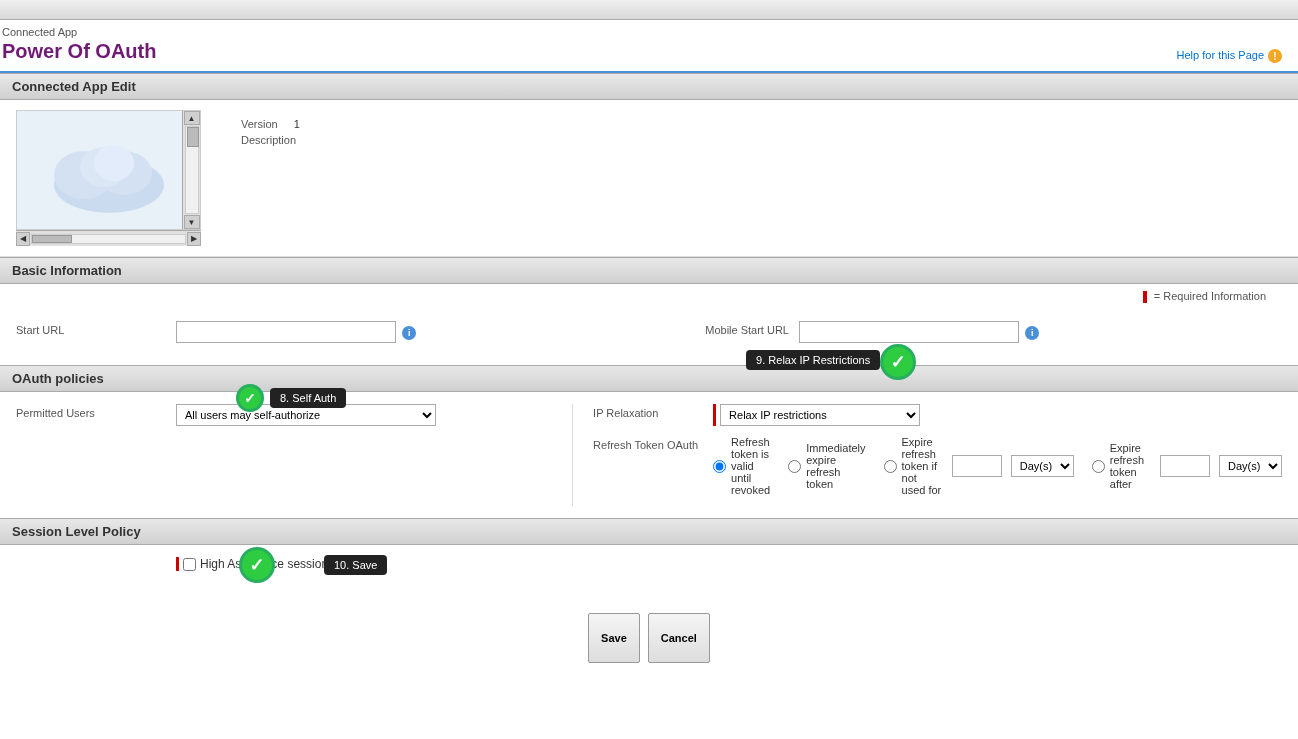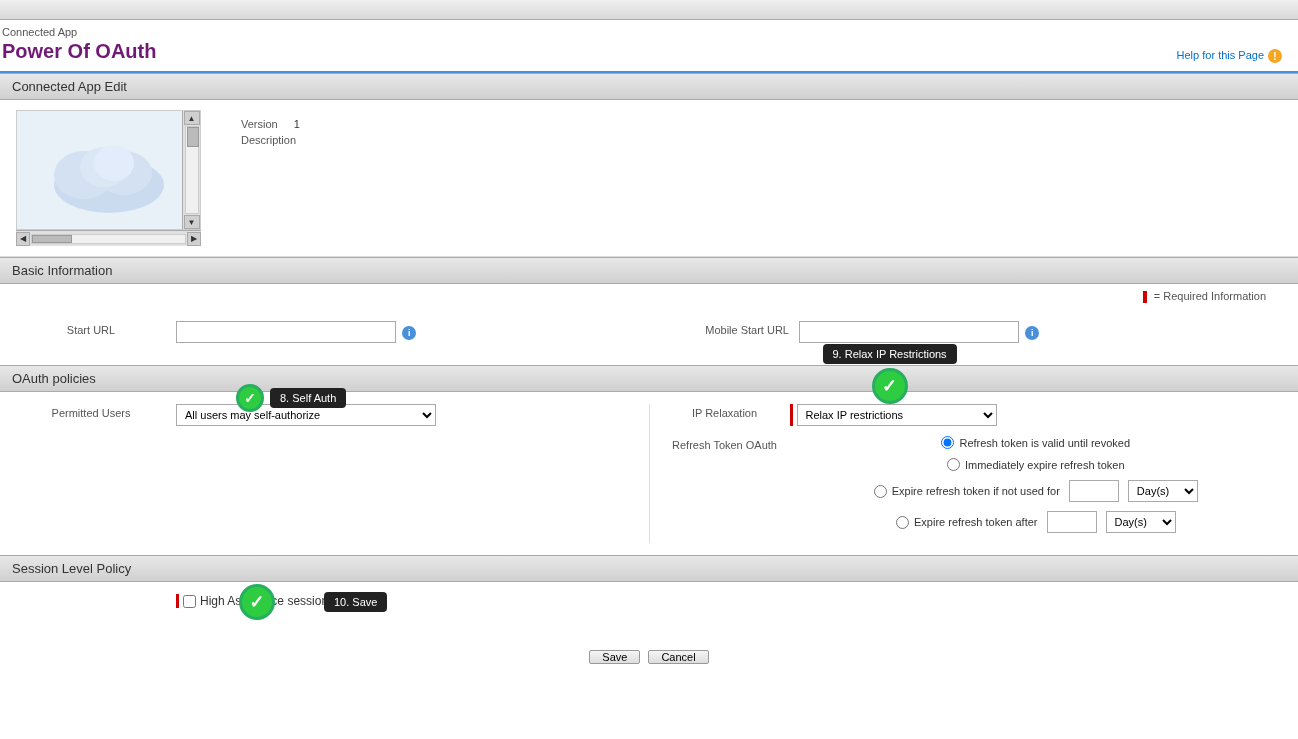--- a/index.html
+++ b/index.html
@@ -54,39 +54,39 @@
       font-weight: bold;
     }
 
     
     .section-header {
       background: linear-gradient(to bottom, #e8e8e8, #d0d0d0);
       border-top: 1px solid #aaa;
       border-bottom: 1px solid #aaa;
       padding: 5px 12px;
       font-size: 13px;
-      font-weight: normal;
+      font-weight: bold;
       color: #333;
     }
 
     
     .content-area {
       padding: 12px 16px;
       background: #fff;
     }
 
     
     .form-row {
       display: flex;
       align-items: flex-start;
       margin-bottom: 10px;
     }
     .form-label {
       width: 160px;
-      text-align: center;
+      text-align: left;
       padding-right: 10px;
       padding-top: 3px;
       font-size: 11px;
       color: #555;
       flex-shrink: 0;
     }
     .form-value {
       flex: 1;
     }
     .form-input {
@@ -213,23 +213,22 @@
       border: 1px solid #aaa;
       padding: 2px 4px;
       font-size: 11px;
       height: 22px;
       background: #fff;
     }
 
     
     .radio-group {
       display: flex;
-      flex-direction: column;
-      gap: 9px;
-      align-items: center;
+      flex-direction: row;
+      gap: 18px;
     }
     .radio-row {
       display: flex;
       align-items: center;
       gap: 5px;
       font-size: 11px;
     }
     .radio-row input[type=radio] { cursor: pointer; }
 
     
@@ -242,26 +241,27 @@
       padding-right: 20px;
     }
     .col-right {
       flex: 1;
       padding-left: 20px;
       border-left: 1px solid #ddd;
     }
 
     
     .btn {
-      padding: 0 12px;
+      padding: 18px 12px;
       font-size: 11px;
       border: 1px solid #999;
       background: linear-gradient(to bottom, #f5f5f5, #ddd);
       cursor: pointer;
       border-radius: 2px;
+      font-weight: bold;
     }
 
     .btn-row {
       display: flex;
       gap: 8px;
       padding: 12px 16px;
       justify-content: center;
     }
     .annotation-bubble {
       position: absolute;
@@ -415,21 +415,21 @@
       <div class="form-row">
         <div class="form-label" style="width:120px;">IP Relaxation</div>
         <div class="form-value" style="position:relative; border-left:3px solid #c00; padding-left:4px;">
           <select class="form-select" style="width:200px;">
             <option>Enforce IP restrictions</option>
             <option selected="">Relax IP restrictions</option>
             <option>Bypass IP restrictions</option>
           </select>
           
           <div style="position:absolute; top:-60px; left:30px; display:flex; align-items:center; gap:6px; z-index:10;">
-            <div style="display:flex; flex-direction:column; align-items:center;">
+            <div style="display:flex; flex-direction:row; align-items:center;">
               <div class="annotation-bubble" style="position:static; background:#222; color:#fff; padding:4px 10px; border-radius:4px; font-size:11px; margin-bottom:4px;">9. Relax IP Restrictions</div>
               <div class="annotation-check"></div>
             </div>
           </div>
         </div>
       </div>
       <div class="form-row">
         <div class="form-label" style="width:120px;">Refresh Token OAuth</div>
         <div class="form-value">
           <div class="radio-group">

